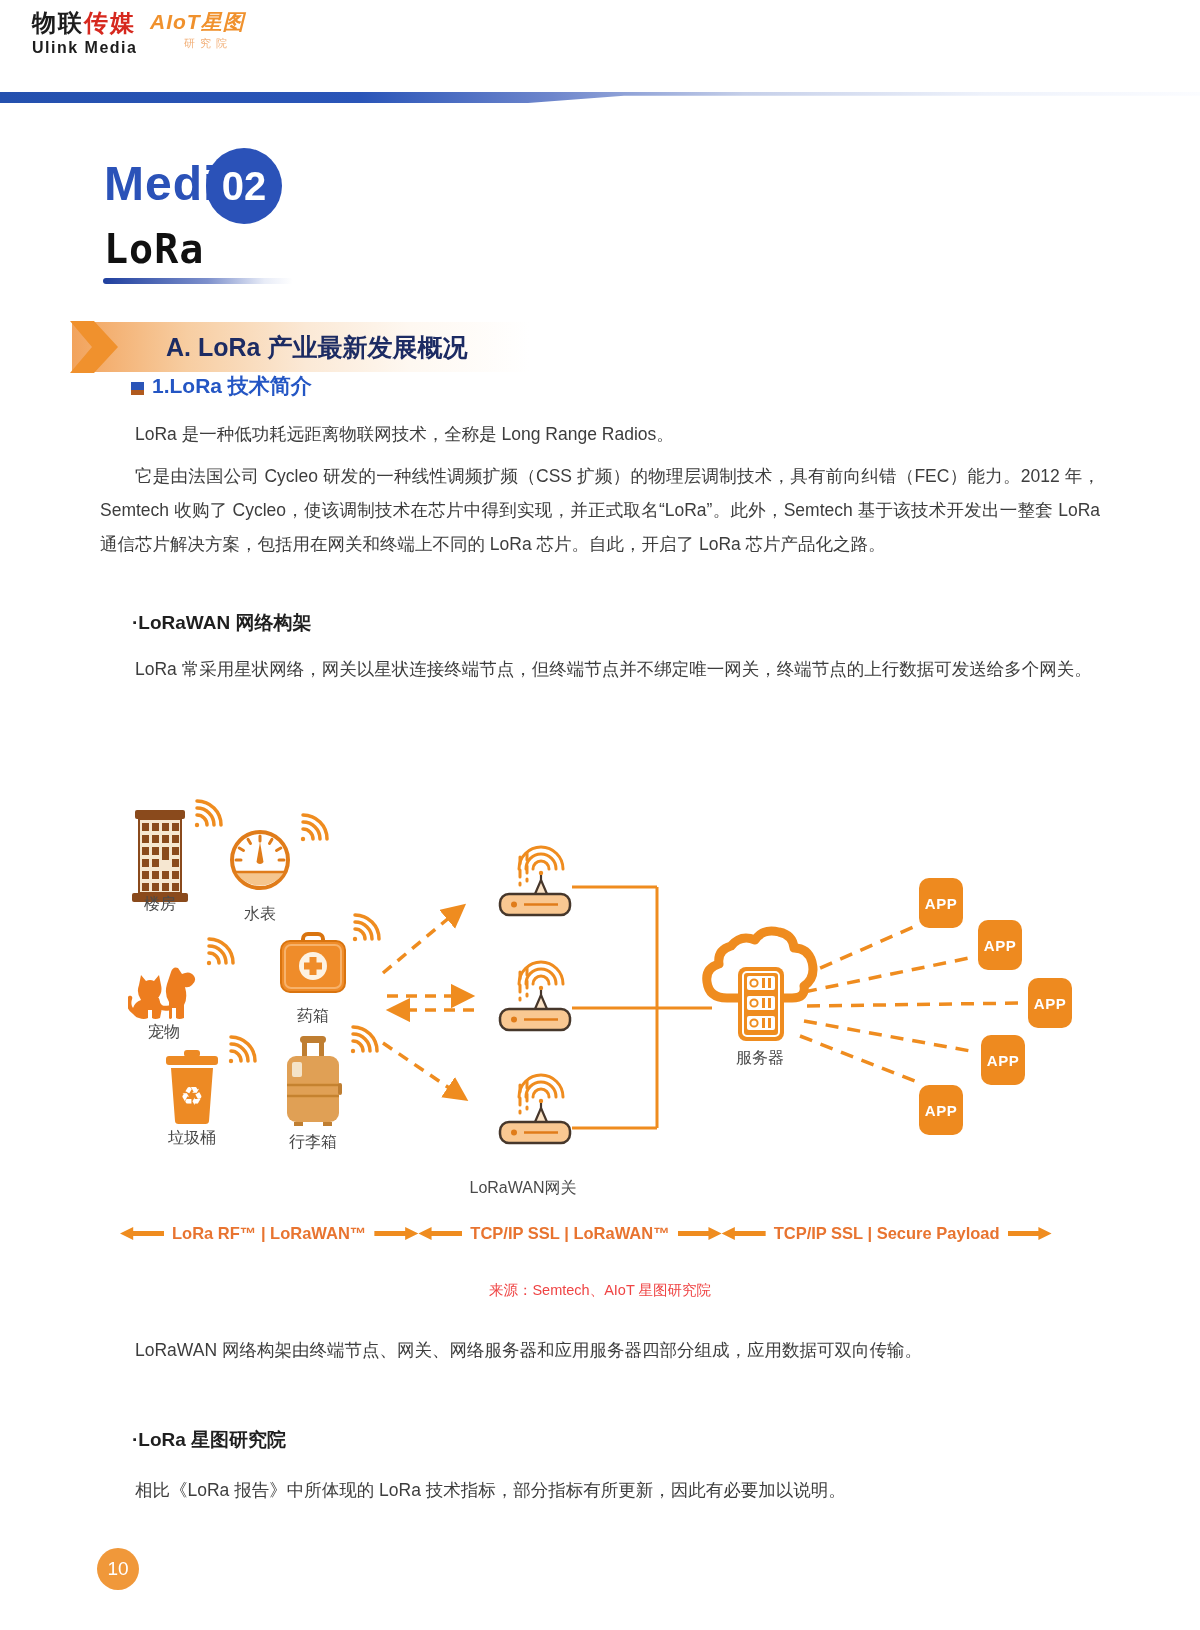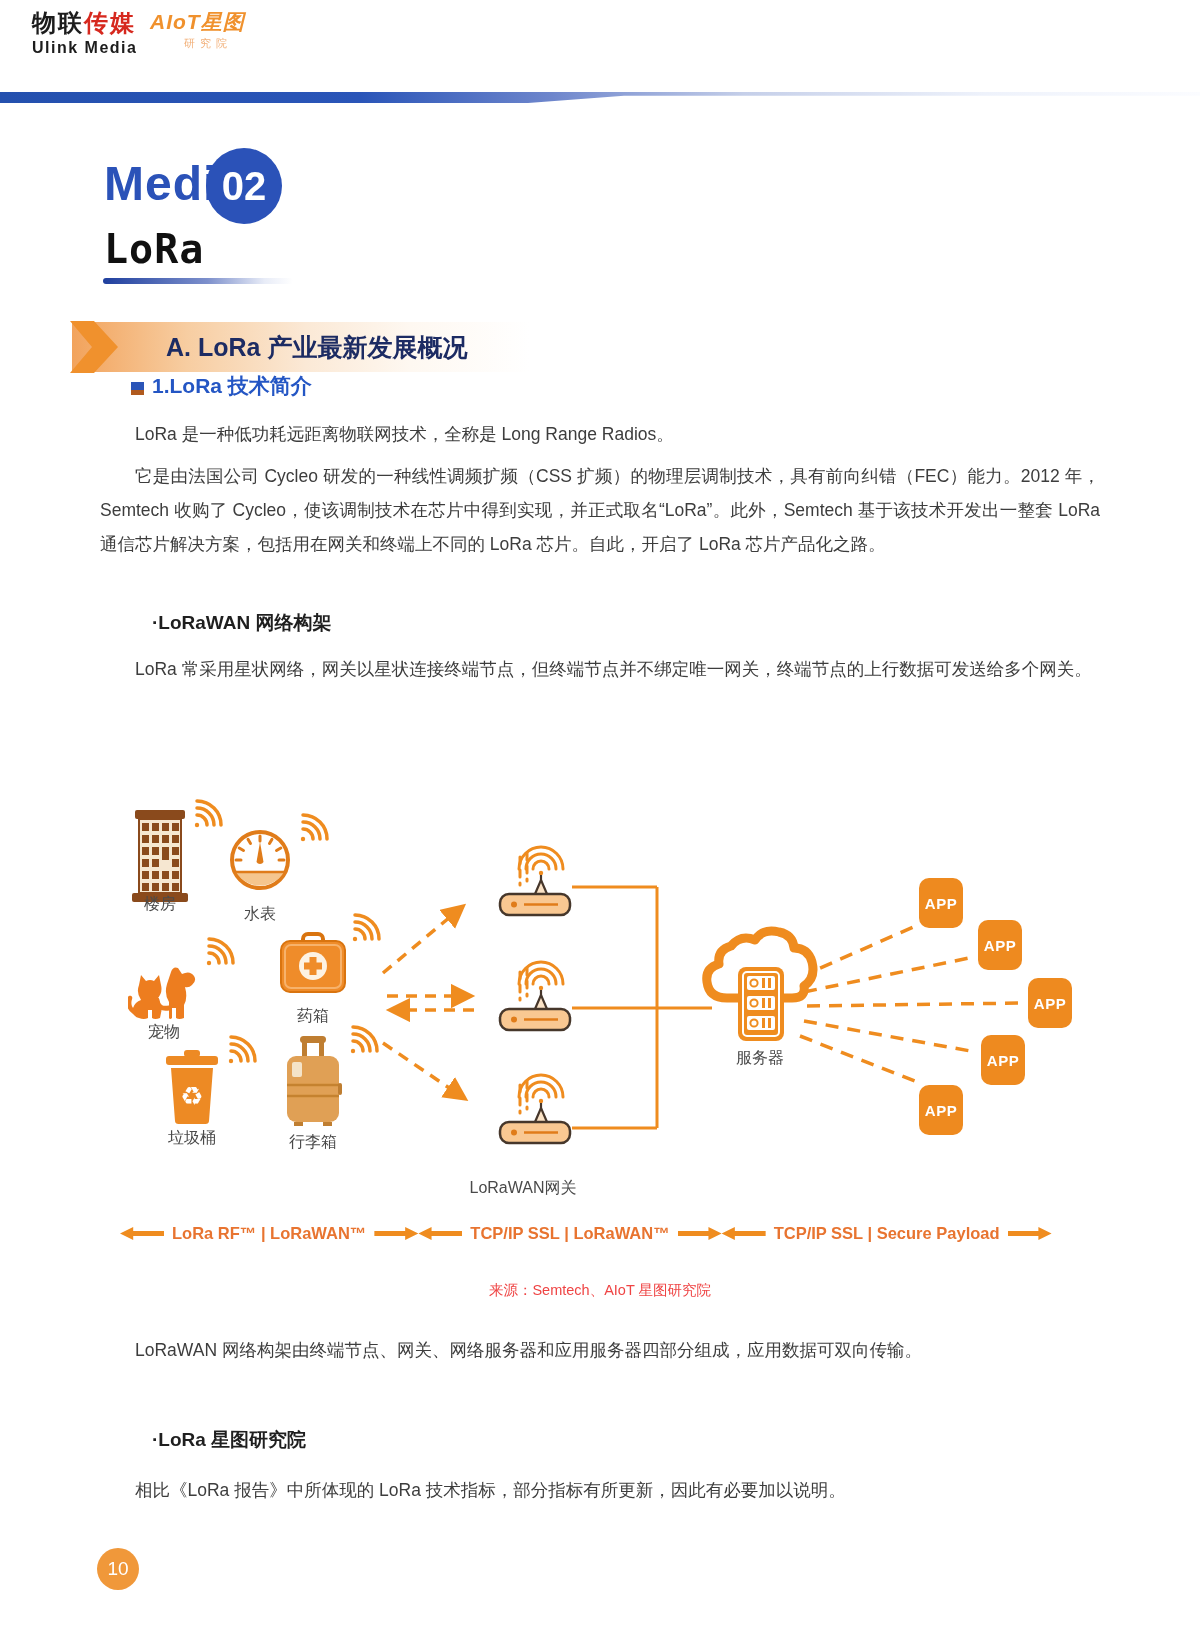--- a/index.html
+++ b/index.html
@@ -35,21 +35,21 @@
   .banner-chevron{position:absolute;left:70px;top:321px;}
   .banner-text{position:absolute;left:118px;top:322px;height:68px;line-height:50px;
     font-size:25px;font-weight:bold;color:#1c2b63;white-space:nowrap;margin-left:48px;}
 
   .sub-bullet{position:absolute;left:131px;top:382px;width:13px;height:13px;
     background:linear-gradient(180deg,#2b55b8 0%,#2b55b8 62%,#b05a1e 62%,#b05a1e 100%);}
   .sub-title{position:absolute;left:152px;top:372px;font-size:21px;font-weight:bold;color:#2456c4;white-space:nowrap;}
 
   .para{position:absolute;left:100px;width:1000px;font-size:17.5px;line-height:34px;
     color:#3d3d3d;text-align:justify;text-indent:2em;}
-  .h-dot{position:absolute;left:152px;font-size:19px;font-weight:bold;color:#1f1f1f;white-space:nowrap;}
+  .h-dot{position:absolute;left:132px;font-size:19px;font-weight:bold;color:#1f1f1f;white-space:nowrap;}
 
   .diagram-title{position:absolute;left:100px;top:738px;width:1000px;text-align:center;
     font-size:19px;font-weight:bold;color:#1f1f1f;}
 
   
   .diagram{position:absolute;left:100px;top:780px;width:1000px;height:470px;}
   .lines-layer{position:absolute;left:0;top:0;}
   .dev,.wifi,.gw,.cloud,.server,.appbox{position:absolute;}
   .dlabel{position:absolute;font-size:16px;color:#4a4a4a;text-align:center;}
   .appbox{width:44px;height:50px;border-radius:10px;background:#ee8a1f;color:#fff;

